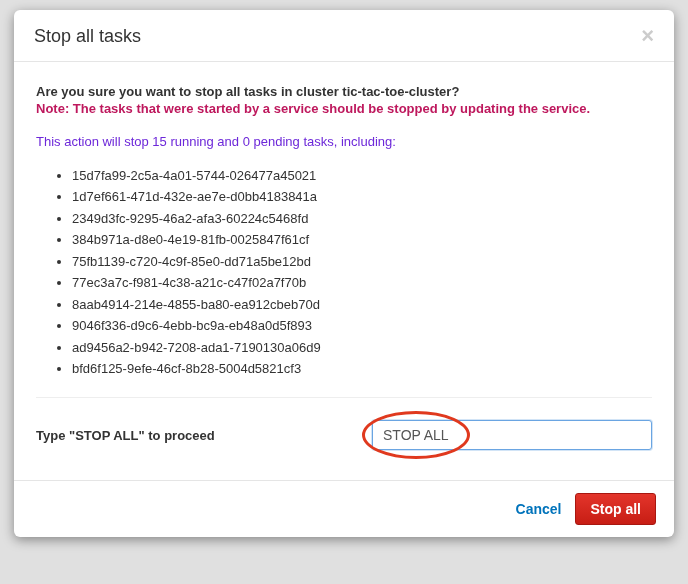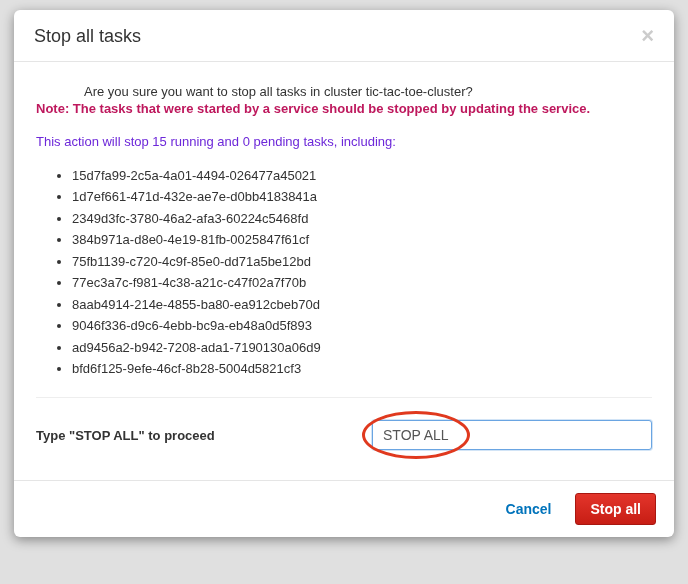--- a/index.html
+++ b/index.html
@@ -44,24 +44,23 @@
       cursor: pointer;
       line-height: 1;
       font-weight: bold;
     }
     .modal-body {
       padding: 22px 22px 20px 22px;
       color: #333;
       font-size: 13px;
     }
     .confirm-text {
-      font-weight: normal;
+      font-weight: bold;
       margin-bottom: 2px;
       color: #333;
-      margin-left: 48px;
     }
     .note-text {
       font-weight: bold;
       margin-bottom: 18px;
       color: #be185d;
     }
     .action-desc {
       margin-bottom: 16px;
       color: #6d28d9;
       font-size: 13px;
@@ -119,21 +118,20 @@
       border: 3px solid #e0391e;
       border-radius: 50%/50%;
       pointer-events: none;
     }
     .modal-footer {
       border-top: 1px solid #e5e5e5;
       padding: 12px 18px;
       display: flex;
       justify-content: flex-end;
       align-items: center;
-      gap: 10px;
     }
     .btn-cancel {
       background: transparent;
       border: none;
       color: #0073bb;
       font-size: 14px;
       font-weight: bold;
       padding: 8px 14px;
       cursor: pointer;
     }
@@ -159,23 +157,23 @@
     <div class="modal-title">Stop all tasks</div>
     <div class="close-btn">×</div>
   </div>
 
   <div class="modal-body">
     <div class="confirm-text">Are you sure you want to stop all tasks in cluster tic-tac-toe-cluster?</div>
     <div class="note-text">Note: The tasks that were started by a service should be stopped by updating the service.</div>
     <div class="action-desc">This action will stop 15 running and 0 pending tasks, including:</div>
 
     <ul class="task-list">
-      <li>15d7fa99-2c5a-4a01-4494-026477a45021</li>
+      <li>15d7fa99-2c5a-4a01-5744-026477a45021</li>
       <li>1d7ef661-471d-432e-ae7e-d0bb4183841a</li>
-      <li>2349d3fc-3780-46a2-afa3-60224c5468fd</li>
+      <li>2349d3fc-9295-46a2-afa3-60224c5468fd</li>
       <li>384b971a-d8e0-4e19-81fb-0025847f61cf</li>
       <li>75fb1139-c720-4c9f-85e0-dd71a5be12bd</li>
       <li>77ec3a7c-f981-4c38-a21c-c47f02a7f70b</li>
       <li>8aab4914-214e-4855-ba80-ea912cbeb70d</li>
       <li>9046f336-d9c6-4ebb-bc9a-eb48a0d5f893</li>
       <li>ad9456a2-b942-7208-ada1-7190130a06d9</li>
       <li>bfd6f125-9efe-46cf-8b28-5004d5821cf3</li>
     </ul>
 
 

